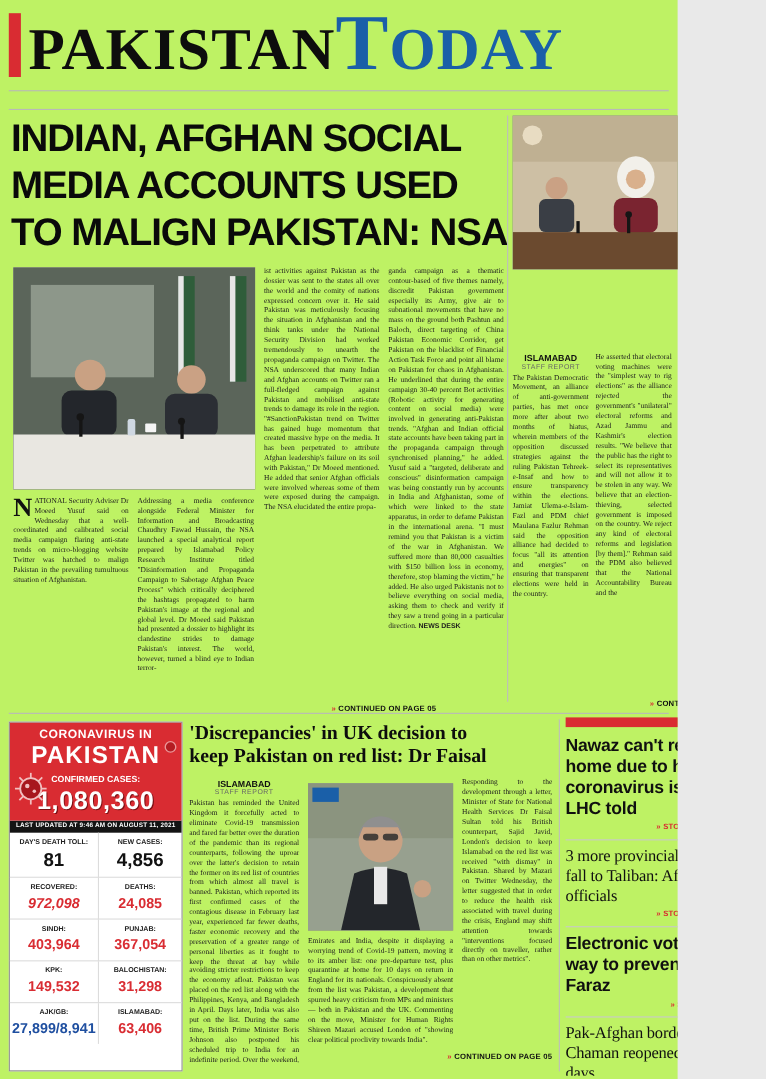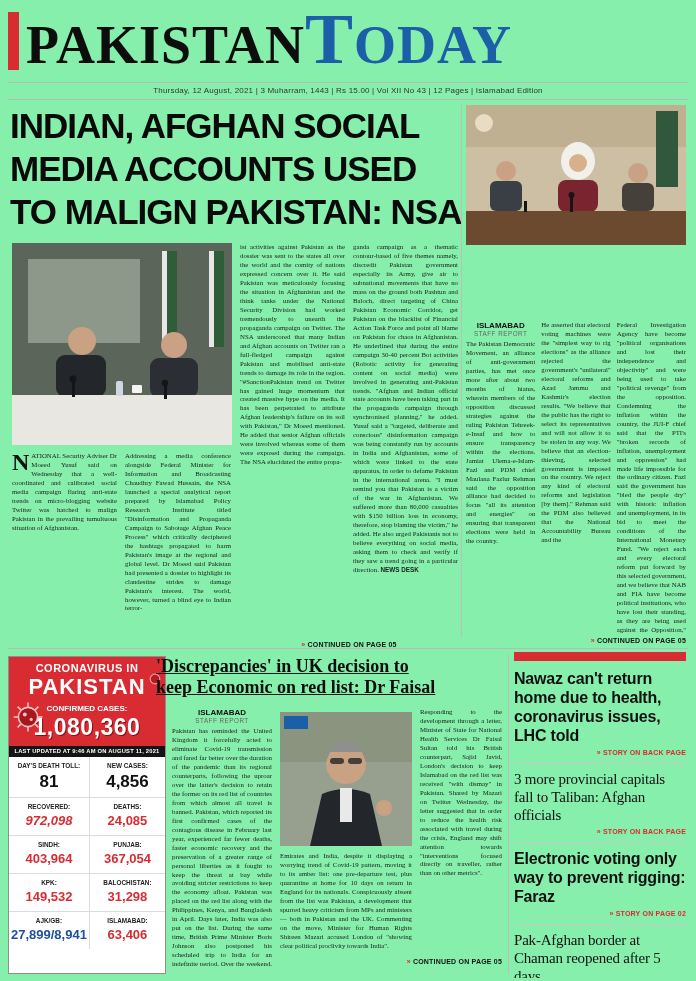--- a/index.html
+++ b/index.html
@@ -1,16 +1,16 @@
 <!DOCTYPE html>
 <html><head>
 <meta charset="utf-8">
 <style>
   html,body{margin:0;padding:0;background:#e9e9e9;}
-  .page{position:relative;width:696px;height:981px;background:#86efac;overflow:hidden;
+  .page{position:relative;width:616px;height:981px;background:#bef264;overflow:hidden;
         font-family:"Liberation Serif",serif;color:#1a1a1a;}
   
   .red-bar{position:absolute;left:8px;top:12px;width:11px;height:58px;background:#d92c32;}
   .logo{position:absolute;left:26px;top:6px;margin:0;font-family:"Liberation Serif",serif;
         font-weight:bold;letter-spacing:1px;white-space:nowrap;line-height:66px;}
   .logo-black{font-size:54px;color:#0d0d0d;}
   .logo-t{font-size:72px;color:#1a5fa8;}
   .logo-oday{font-size:54px;color:#1a5fa8;}
   .rule{position:absolute;left:8px;right:8px;height:1px;background:#b9b9b9;}
   .rule-top{top:82px;}
@@ -64,21 +64,21 @@
   .c-updated{background:#141414;color:#fff;text-align:center;
              font:bold 5.8px/9px "Liberation Sans",sans-serif;letter-spacing:.2px;padding:1px 0;}
   .c-stats{display:grid;grid-template-columns:1fr 1fr;}
   .stat{border-bottom:1px solid #dcdcdc;padding:5px 2px 6px;text-align:center;}
   .stat:nth-child(odd){border-right:1px solid #dcdcdc;}
   .stat:nth-child(9),.stat:nth-child(10){border-bottom:none;}
   .stat-label{font:bold 6.4px/8px "Liberation Sans",sans-serif;color:#222;}
   .stat-value{font:bold 13px/16px "Liberation Sans",sans-serif;margin-top:2px;}
   .stat-value.big{font-size:17px;line-height:19px;}
   
-  .uk-headline{position:absolute;left:156px;top:656px;width:332px;text-decoration:underline;}
+  .uk-headline{position:absolute;left:172px;top:656px;width:332px;}
   .uk-headline div{font:bold 18px/21px "Liberation Serif",serif;color:#0d0d0d;white-space:nowrap;}
   .uk-col1{left:172px;top:708px;width:100px;height:258px;}
   .photo3{left:280px;top:712px;width:132px;height:134px;}
   .uk-col2{left:280px;top:852px;width:132px;height:112px;}
   .uk-col3{left:420px;top:708px;width:82px;height:246px;}
   .uk-cont{left:398px;top:958px;width:104px;text-align:right;}
   .vrule2{left:508px;top:654px;height:320px;}
   
   .sidebar{position:absolute;left:514px;top:652px;width:172px;height:326px;overflow:hidden;}
   .sb-redbar{height:9px;background:#d92c32;margin-bottom:8px;}
@@ -90,21 +90,20 @@
   .sb-div{height:1px;background:#c9c9c9;margin:6px 0;}
 </style>
 </head>
 <body>
 
 <div class="page">
 
   <div class="red-bar"></div>
   <h1 class="logo"><span class="logo-black">PAKISTAN</span><span class="logo-t">T</span><span class="logo-oday">ODAY</span></h1>
   <div class="rule rule-top"></div>
-  <div class="dateline">Thursday, 12 August, 2021 | 3 Muharram, 1443 | Rs 15.00 | Vol XII No 43 | 12 Pages | Islamabad Edition</div>
   <div class="rule rule-dl"></div>
 
   <div class="lead-headline">
     <div>INDIAN, AFGHAN SOCIAL</div>
     <div>MEDIA ACCOUNTS USED</div>
     <div>TO MALIGN PAKISTAN: NSA</div>
   </div>
 
   <div class="photo photo1">
     <svg viewBox="0 0 220 202" preserveAspectRatio="none">
@@ -233,21 +232,21 @@
         </div>
       <div class="stat">
           <div class="stat-label">ISLAMABAD:</div>
           <div class="stat-value" style="color: rgb(217, 44, 50);">63,406</div>
         </div>
     </div>
   </div>
 
   <div class="uk-headline">
     <div>'Discrepancies' in UK decision to</div>
-    <div>keep Economic on red list: Dr Faisal</div>
+    <div>keep Pakistan on red list: Dr Faisal</div>
   </div>
   <div class="bodytext uk-col1">
     <div class="byline">
       <span class="city">ISLAMABAD</span>
       <span class="credit">STAFF REPORT</span>
     </div>
     <span>Pakistan has reminded the United Kingdom it forcefully acted to eliminate Covid-19 transmission and fared far better over the duration of the pandemic than its regional counterparts, following the uproar over the latter's decision to retain the former on its red list of countries from which almost all travel is banned. Pakistan, which reported its first confirmed cases of the contagious disease in February last year, experienced far fewer deaths, faster economic recovery and the preservation of a greater range of personal liberties as it fought to keep the threat at bay while avoiding stricter restrictions to keep the economy afloat. Pakistan was placed on the red list along with the Philippines, Kenya, and Bangladesh in April. Days later, India was also put on the list. During the same time, British Prime Minister Boris Johnson also postponed his scheduled trip to India for an indefinite period. Over the weekend, London updated the ranking of Bahrain, Qatar, the United Arab</span>
   </div>
   <div class="photo photo3">
     <svg viewBox="0 0 132 134" preserveAspectRatio="none">

